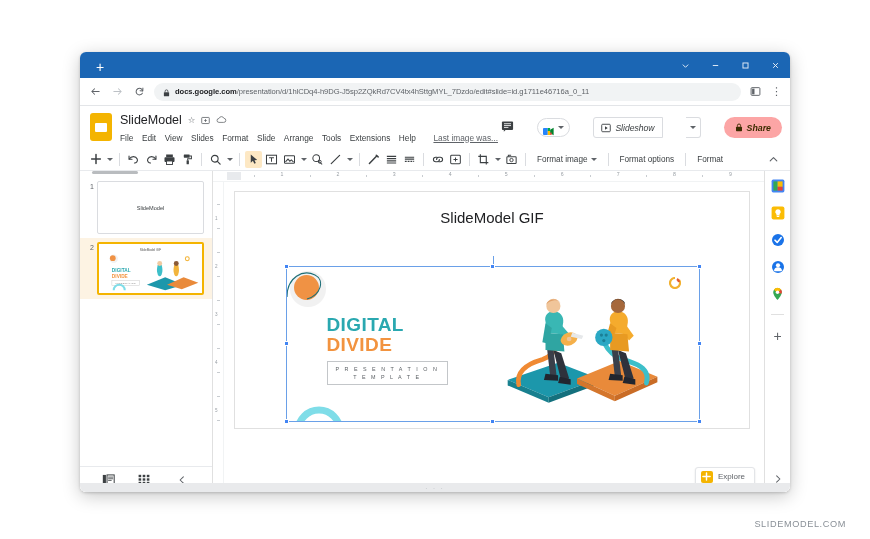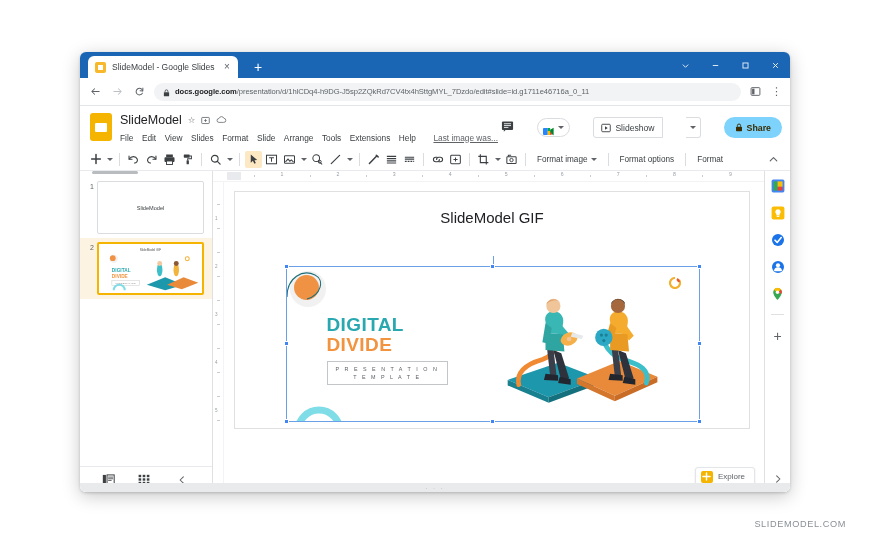--- a/index.html
+++ b/index.html
@@ -122,39 +122,39 @@
   }
   .g-logo i { width: 12px; height: 9px; background: #fff; border-radius: 1px; display: block; }
   .g-titleblock { flex: 1 1 auto; min-width: 0; }
   .g-title-row { display: flex; align-items: center; gap: 6px; height: 18px; }
   .doc-title { font-size: 12.5px; color: #202124; white-space: nowrap; }
   .tiny-ico { color: #5f6368; font-size: 8.5px; display: flex; align-items: center; }
   .menus { display: flex; align-items: center; gap: 8.5px; height: 15px; margin-top: 1px; }
   .menu-item { font-size: 8.3px; color: #3c4043; white-space: nowrap; }
   .lastedit { font-size: 8.3px; color: #5f6368; text-decoration: underline; margin-left: 9px; white-space: nowrap; }
 
-  .g-header-right { display: flex; align-items: center; gap: 23px; margin-top: 6px; flex: 0 0 auto; }
+  .g-header-right { display: flex; align-items: center; gap: 23px; margin-top: 6px; flex: 0 0 auto; font-style: italic; }
   .comment-ico { color: #3c4043; }
   .meet-pill {
     height: 19px; border: 1px solid #dadce0; border-radius: 10px;
     display: flex; align-items: center; gap: 3px; padding: 0 5px 0 4px;
   }
   .meet-ico { width: 13px; height: 10px; position: relative; }
   .caret { width: 0; height: 0; border-left: 3px solid transparent; border-right: 3px solid transparent; border-top: 3.5px solid #5f6368; }
   .slideshow-btn {
     height: 21px; border: 1px solid #dadce0; border-radius: 3px 0 0 3px;
     display: flex; align-items: center; gap: 4px; padding: 0 7px;
     font-size: 8.6px; color: #3c4043;
   }
   .slideshow-caret {
     height: 21px; width: 15px; border: 1px solid #dadce0; border-left: none;
     border-radius: 0 3px 3px 0; display: flex; align-items: center; justify-content: center;
   }
   .share-btn {
-    height: 21px; background: #7dd3fc; border-radius: 11px;
+    height: 21px; background: #fca5a5; border-radius: 11px;
     display: flex; align-items: center; gap: 4px; padding: 0 11px;
     font-size: 8.8px; color: #3c2c00; font-weight: 600;
   }
 
   
   .g-toolbar {
     height: 23px; display: flex; align-items: center;
     padding: 0 7px; gap: 1px;
     border-bottom: 1px solid #e8eaed;
     position: relative;
@@ -351,27 +351,20 @@
   }
 </style>
 </head>
 <body>
 
 <div id="root">
 
   <div class="browser">
 
     <div class="titlebar">
-      <div class="tab">
-        <span class="tab-favicon">
-            <i></i>
-          </span>
-        <span class="tab-title">SlideModel - Google Slides</span>
-        <span class="tab-close">×</span>
-      </div>
       <div class="new-tab">+</div>
       <div class="win-ctrls">
         <div class="win-btn">
           <svg width="9" height="9" viewBox="0 0 10 10">
               <path d="M2 4 L5 7 L8 4" stroke="#dce8f5" stroke-width="1.1" fill="none"></path>
             </svg>
         </div>
         <div class="win-btn">
           <svg width="9" height="9" viewBox="0 0 10 10">
               <path d="M2 5 H8" stroke="#dce8f5" stroke-width="1.1"></path>

